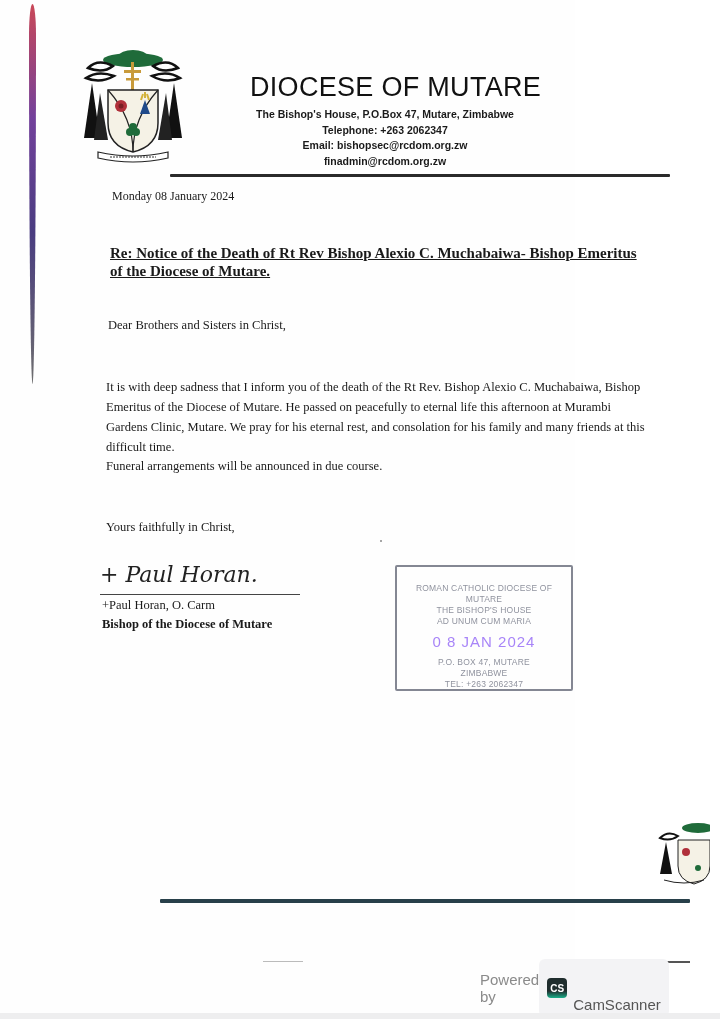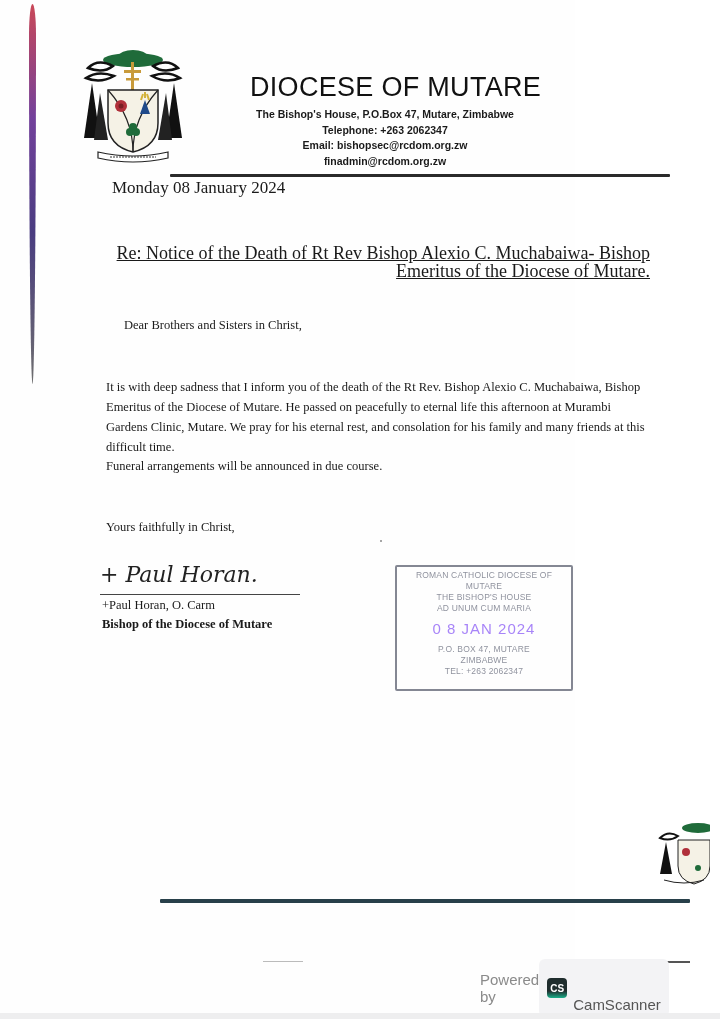--- a/index.html
+++ b/index.html
@@ -24,28 +24,28 @@
       position: absolute; left: 250px; top: 72px; width: 280px;
       font-family: "Liberation Sans", sans-serif; font-size: 27px; letter-spacing: 0.3px;
       color: #111; white-space: nowrap;
     }
     .lh-lines {
       position: absolute; left: 240px; top: 107px; width: 290px; text-align: center;
       font-family: "Liberation Sans", sans-serif; font-weight: bold; font-size: 10.5px; line-height: 15.5px; color: #1a1a1a;
     }
     .lh-rule { position: absolute; left: 170px; top: 174px; width: 500px; height: 3px; background: #2a2a2a; border-radius: 1px; }
 
-    .date { position: absolute; left: 112px; top: 178px; font-size: 17px; }
+    .date { position: absolute; left: 112px; top: 189px; font-size: 12px; }
 
     .subject {
-      position: absolute; left: 110px; top: 244px; width: 540px; text-align: right;
-      font-size: 18px; font-weight: normal; text-decoration: underline; line-height: 18px;
+      position: absolute; left: 110px; top: 244px; width: 540px; text-align: left;
+      font-size: 15px; font-weight: bold; text-decoration: underline; line-height: 18px;
     }
 
-    .salutation { position: absolute; left: 124px; top: 318px; font-size: 12.5px; }
+    .salutation { position: absolute; left: 108px; top: 318px; font-size: 12.5px; }
 
     .para {
       position: absolute; left: 106px; top: 377px; width: 540px;
       font-size: 12.5px; line-height: 20px;
     }
     .para2 { position: absolute; left: 106px; top: 459px; font-size: 12.5px; }
 
     .closing { position: absolute; left: 106px; top: 520px; font-size: 12.5px; }
 
     .signature {
@@ -149,21 +149,21 @@
 
   <div class="closing">Yours faithfully in Christ,</div>
   <div class="faint-dot"></div>
 
   <div class="signature">+ Paul Horan.</div>
   <div class="sig-rule"></div>
   <div class="signer-name">+Paul Horan, O. Carm</div>
   <div class="signer-title">Bishop of the Diocese of Mutare</div>
 
   <div class="stamp">
-    <div class="s-line" style="margin-top:3px">ROMAN CATHOLIC DIOCESE OF MUTARE</div>
+    <div class="s-line" style="margin-top:16px">ROMAN CATHOLIC DIOCESE OF MUTARE</div>
     <div class="s-line">THE BISHOP'S HOUSE</div>
     <div class="s-line">AD UNUM CUM MARIA</div>
     <div class="s-date">0 8  JAN  2024</div>
     <div class="s-line">P.O. BOX 47, MUTARE</div>
     <div class="s-line">ZIMBABWE</div>
     <div class="s-line">TEL: +263 2062347</div>
   </div>
 
   <div class="crest-small">
     <svg width="60" height="70" viewBox="0 0 60 70">

